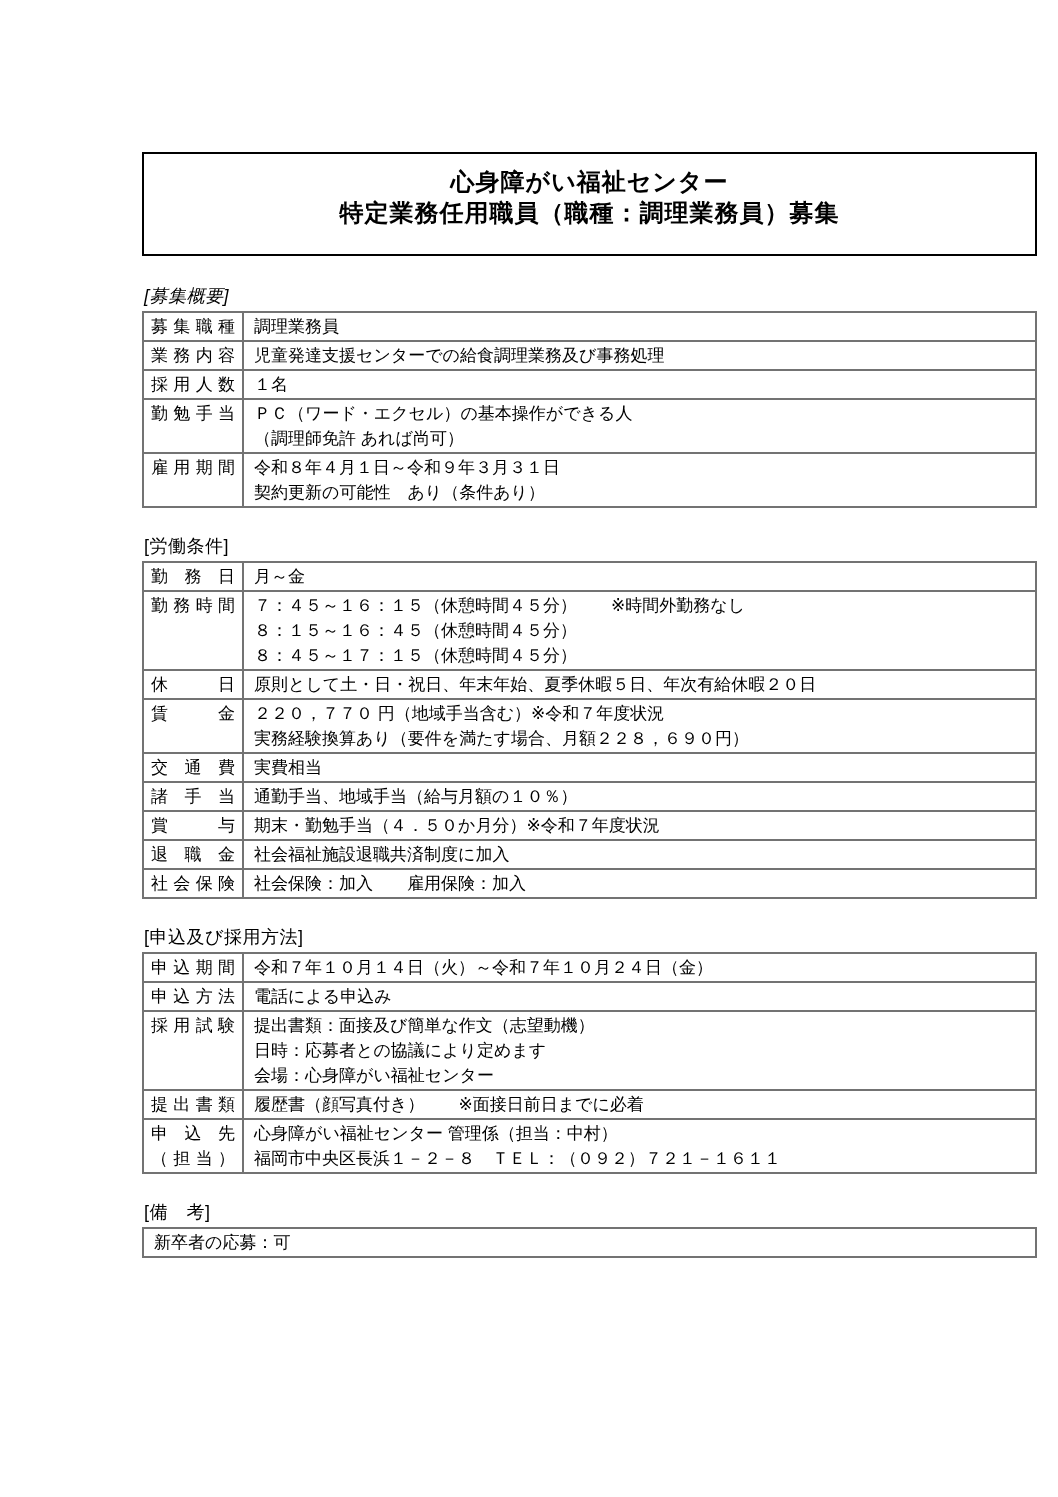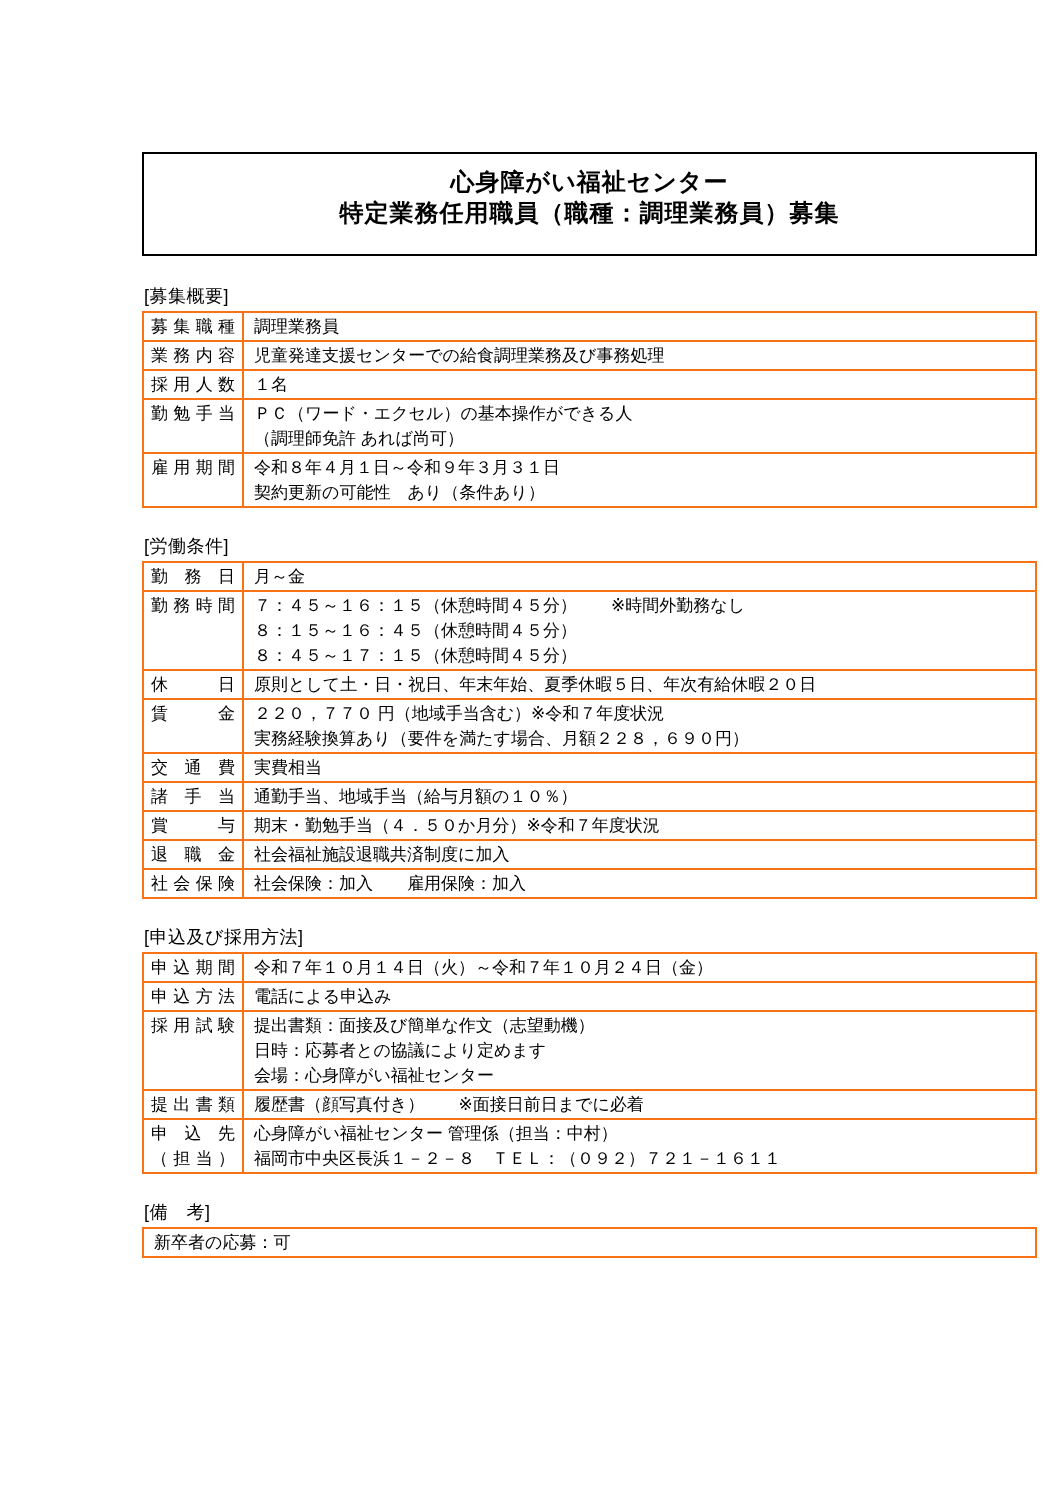--- a/index.html
+++ b/index.html
@@ -29,28 +29,28 @@
     line-height: 30px;
     letter-spacing: 1px;
   }
   .title-line + .title-line { margin-top: 1px; }
   .section-heading {
     font-size: 18px;
     line-height: 20px;
     margin: 28px 0 5px 2px;
     letter-spacing: 0.5px;
   }
-  .section-heading.first { margin-top: 30px; }
+  .section-heading.first { margin-top: 30px; font-style: italic; }
   table.doc-table {
     width: 100%;
     border-collapse: collapse;
     table-layout: fixed;
   }
   table.doc-table td {
-    border: 2px solid #f97316;
+    border: 2px solid #737373;
     font-size: 17px;
     line-height: 25px;
     vertical-align: top;
     padding: 1px 8px 1px 10px;
   }
   table.doc-table td.label {
     padding: 1px 7px;
     text-align: justify;
     text-align-last: justify;
     text-justify: inter-character;

